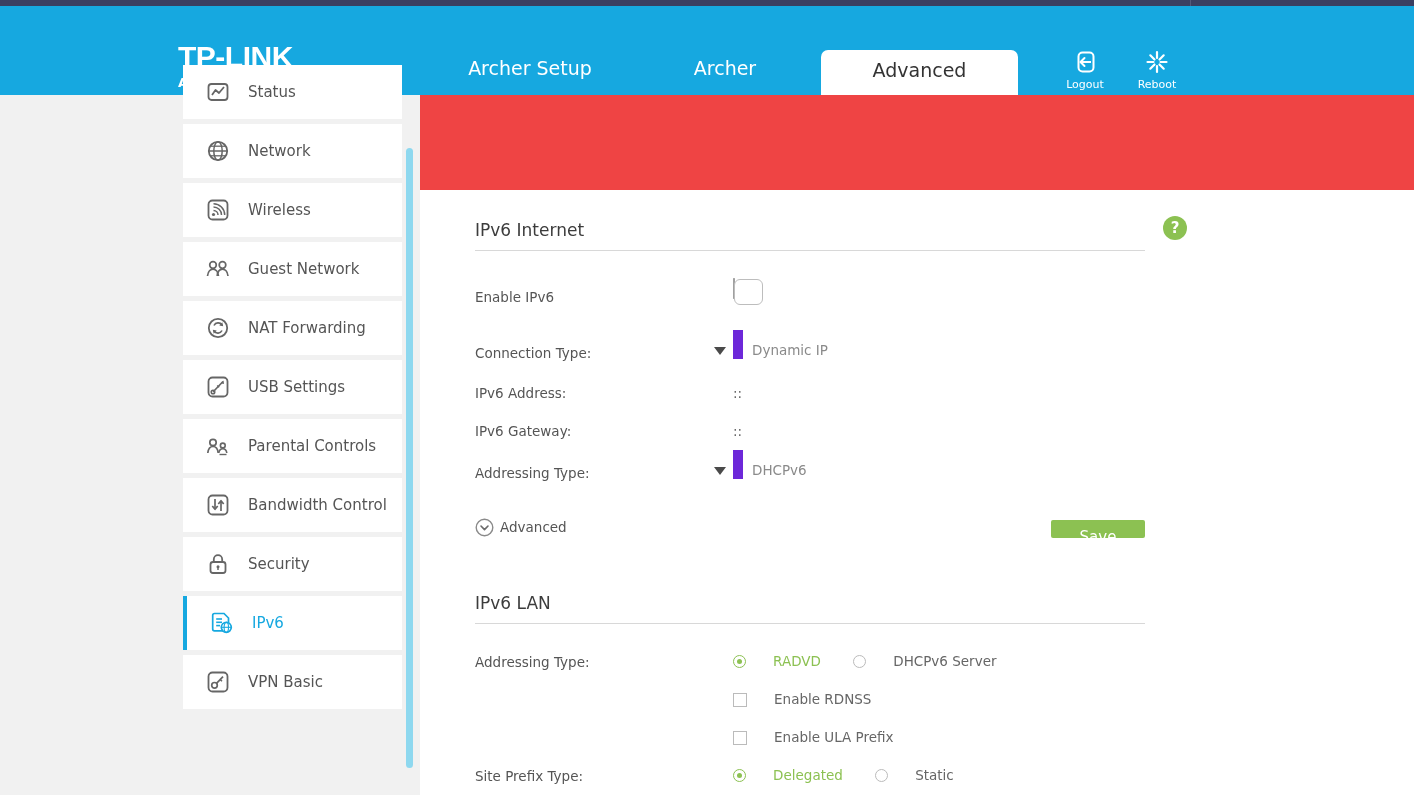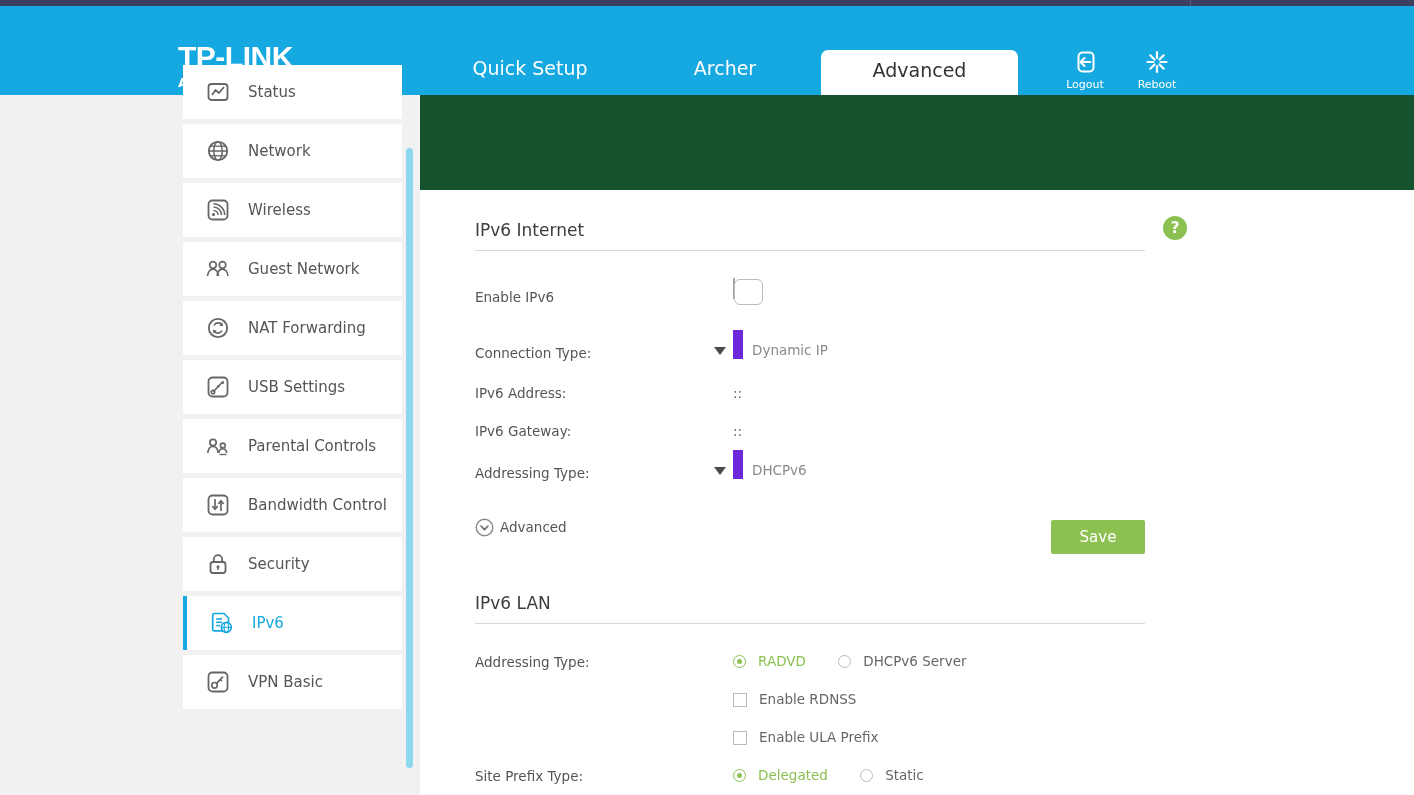--- a/index.html
+++ b/index.html
@@ -117,21 +117,21 @@
     color: #ffffff;
     margin-top: 2px;
   }
 
   
   .page-body {
     position: absolute;
     top: 95px; left: 0;
     width: 1414px;
     height: 700px;
-    background: #14532d;
+    background: #ef4444;
   }
   .left-pane {
     position: absolute;
     top: 0; left: 0;
     width: 420px;
     height: 700px;
     background: #f1f1f1;
   }
 
   
@@ -330,21 +330,21 @@
     top: 0;
     line-height: 19px;
     font-size: 13.5px;
     color: #555555;
   }
 
   
   .btn-save {
     position: absolute;
     width: 94px;
-    height: 34px;
+    height: 18px;
     background: #8cc152;
     color: #ffffff;
     font-size: 15px;
     text-align: center;
     line-height: 34px;
     border-radius: 2px;
     cursor: pointer;
   }
 
   
@@ -380,21 +380,21 @@
     display: inline-block;
     width: 14px; height: 14px;
     border: 1px solid #bbbbbb;
     background: #ffffff;
     box-sizing: border-box;
     vertical-align: -3px;
   }
   .opt-label {
     font-size: 13.5px;
     color: #666666;
-    margin-left: 7px;
+    margin-left: 22px;
   }
   .opt.checked .opt-label { color: #8cc152; }
 
   .opt-gap { display: inline-block; width: 22px; }
 </style>
 </head>
 <body>
 
 <div class="top-strip">
   <div class="seam"></div>
@@ -402,21 +402,21 @@
 
 <div class="header"></div>
 
 <div class="nav-tabs">
 
   <div class="brand">
     <div class="brand-logo">TP-LINK</div>
     <div class="brand-model">Archer C3150</div>
   </div>
 
-  <div class="tab tab-quick">Quick Setup</div>
+  <div class="tab tab-quick">Archer Setup</div>
   <div class="tab tab-basic">Archer</div>
   <div class="tab tab-advanced">Advanced</div>
 
   <div class="hdr-actions">
     <div class="hdr-act logout">
       <span class="glyph">
         <svg width="26" height="24" viewBox="0 0 26 24">
           <rect x="6.5" y="2.5" width="15" height="19" rx="4" ry="4" fill="none" stroke="#ffffff" stroke-width="2"></rect>
           <line x1="19" y1="12" x2="9" y2="12" stroke="#ffffff" stroke-width="2"></line>
           <polyline points="12.5,8 8.5,12 12.5,16" fill="none" stroke="#ffffff" stroke-width="2" stroke-linejoin="round" stroke-linecap="round"></polyline>

